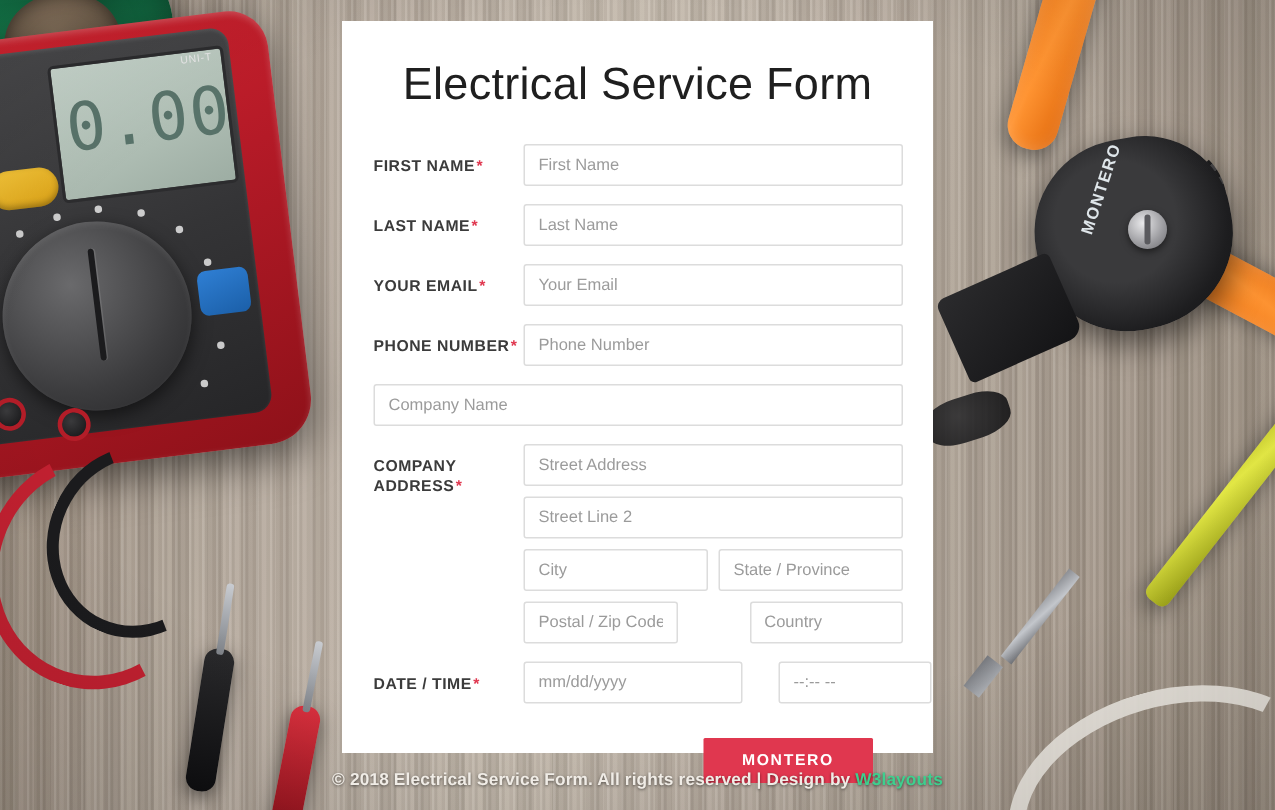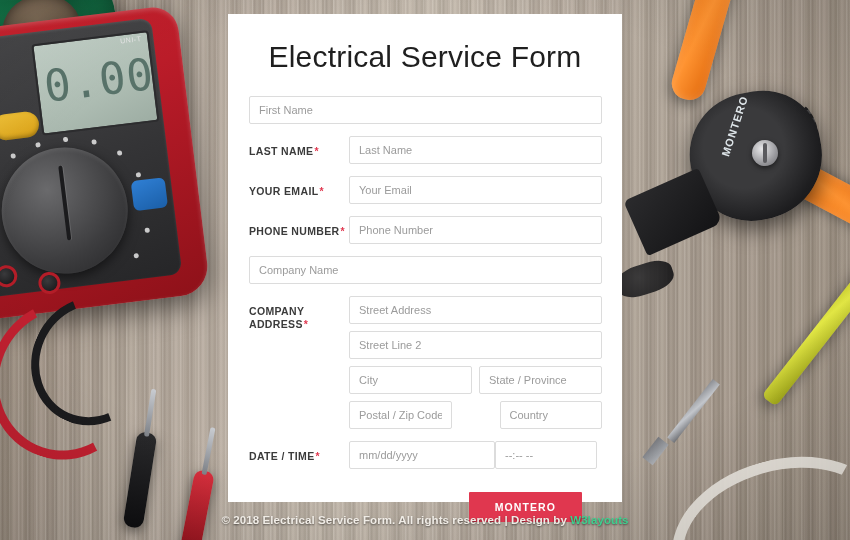--- a/index.html
+++ b/index.html
@@ -288,21 +288,21 @@
     color: #444;
     outline: none;
   }
   .inp::placeholder { color: #9b9b9b; }
   .stack > .inp { margin-bottom: 7px; }
   .stack > .inp:last-child { margin-bottom: 0; }
   .pair { display: flex; gap: 7px; margin-bottom: 7px; }
   .pair .inp { width: 50%; }
   .pair:last-child { margin-bottom: 0; gap: 48px; }
 
-  .dt-row .fields { display: flex; gap: 0; }
+  .dt-row .fields { display: flex; gap: 24px; }
   .dt-date { flex: 0 0 146px; }
   .dt-time { flex: 0 0 102px; }
 
   .submit-row {
     display: flex;
     justify-content: flex-end;
     padding: 11px 20px 0 0;
   }
   .submit-btn {
     border: none;
@@ -388,20 +388,23 @@
     <div class="bg-vignette"></div>
   </div>
 
   <div class="card">
 
     <h1 class="form-title">Electrical Service Form</h1>
 
     <form class="form-body">
 
       <div class="row">
+        <div class="lbl">
+          <span>FIRST NAME</span><span class="req">*</span>
+        </div>
         <div class="fields">
           <input class="inp" type="text" placeholder="First Name" style="">
         </div>
       </div>
 
       <div class="row">
         <div class="lbl">
           <span>LAST NAME</span><span class="req">*</span>
         </div>
         <div class="fields">

